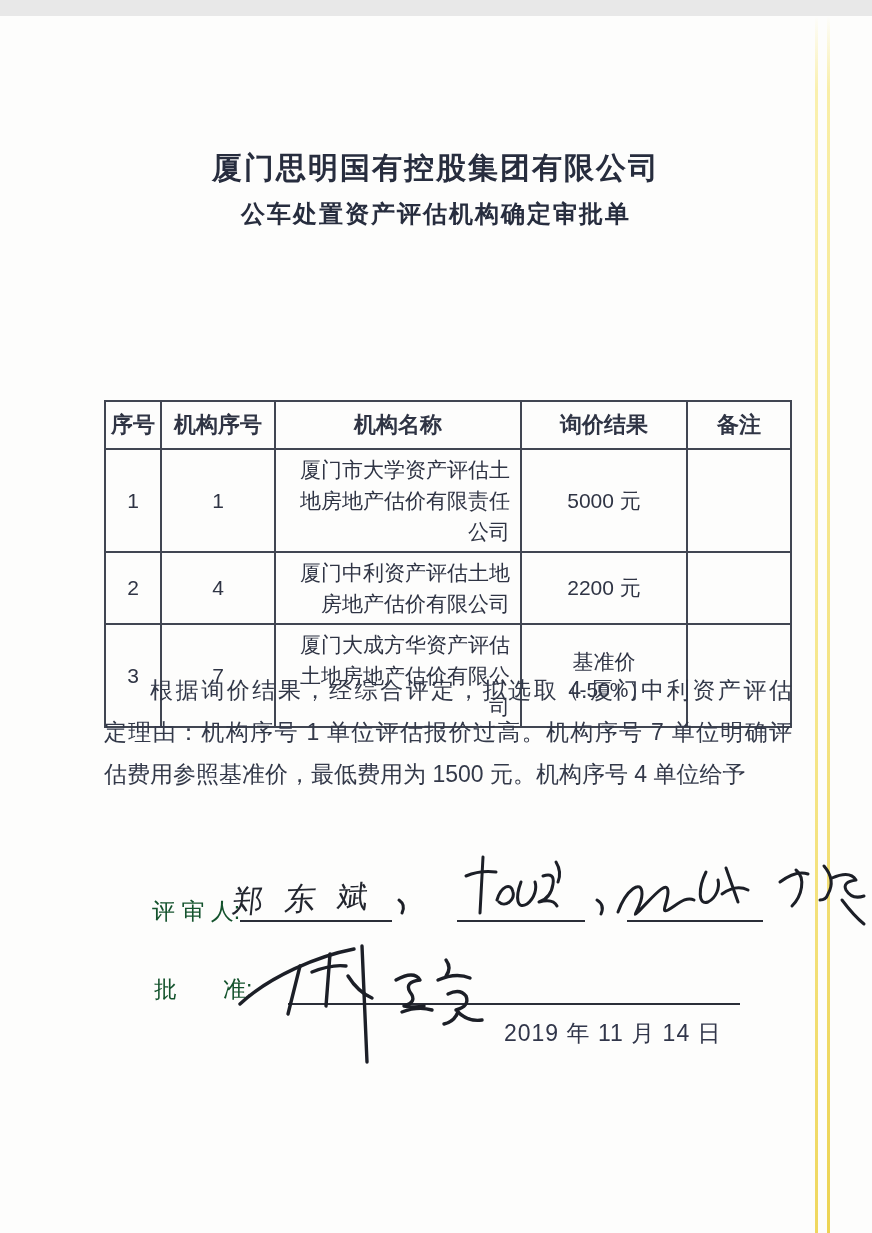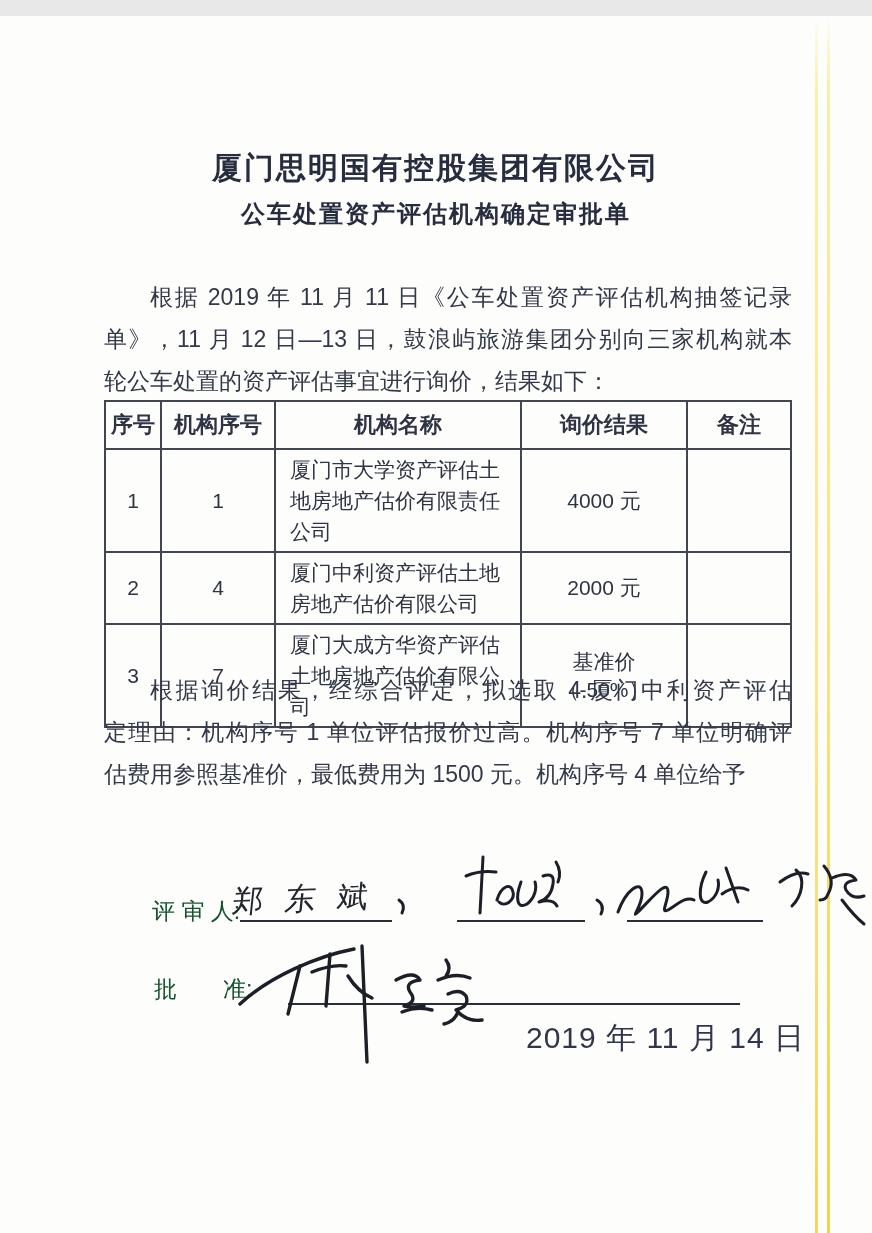--- a/index.html
+++ b/index.html
@@ -27,28 +27,28 @@
   .para .line:first-child{text-indent:2em;}
   .para .line:last-child{text-align-last:left;}
 
   table.inquiry{
     position:absolute;left:104px;top:384px;width:686px;
     border-collapse:collapse;table-layout:fixed;color:#2f3444;
   }
   table.inquiry th,table.inquiry td{border:2px solid #41465299;border:2px solid #414652;}
   table.inquiry th{font-size:22px;font-weight:700;height:46px;text-align:center;padding:0;}
   table.inquiry td{font-size:21px;height:62px;text-align:center;padding:2px 6px;}
-  table.inquiry td.c-name{text-align:left;padding:4px 10px 4px 14px;line-height:31px;border-radius:7px;}
+  table.inquiry td.c-name{text-align:right;padding:4px 10px 4px 14px;line-height:31px;border-radius:7px;}
   col.w-no{width:56px;} col.w-agno{width:114px;} col.w-name{width:246px;}
   col.w-quote{width:166px;} col.w-remark{width:104px;}
 
   .signoff-label{position:absolute;font-size:23px;color:#14532d;white-space:pre;}
   .lbl-reviewer{left:152px;top:880px;}
   .lbl-approve{left:154px;top:958px;}
-  .date-line{position:absolute;left:526px;top:1002px;font-size:30px;letter-spacing:1px;color:#31364a;}
+  .date-line{position:absolute;left:504px;top:1002px;font-size:23px;letter-spacing:1px;color:#31364a;}
 
   .sig-underline{position:absolute;height:0;border-top:2px solid #2b2e38;}
   .ul-r1{left:240px;top:904px;width:152px;}
   .ul-r2{left:457px;top:904px;width:128px;}
   .ul-r3{left:627px;top:904px;width:136px;}
   .ul-approve{left:288px;top:987px;width:452px;}
 
   .sig-text{
     position:absolute;left:233px;top:862px;font-size:31px;letter-spacing:21px;
     color:#23262f;transform:skewX(-8deg) rotate(-2deg);white-space:nowrap;
@@ -64,25 +64,20 @@
 <div class="page">
 
   <div class="yellow-line l1"></div>
   <div class="yellow-line l2"></div>
 
   <div class="title-block">
     <div class="title-1">厦门思明国有控股集团有限公司</div>
     <div class="title-2">公车处置资产评估机构确定审批单</div>
   </div>
 
-  <div class="para para-1">
-      <div class="line">根据 2019 年 11 月 11 日《公车处置资产评估机构抽签记录</div>
-      <div class="line">单》，11 月 12 日—13 日，鼓浪屿旅游集团分别向三家机构就本</div>
-      <div class="line">轮公车处置的资产评估事宜进行询价，结果如下：</div>
-    </div>
 
   <table class="inquiry">
     <colgroup>
       <col class="w-no">
         <col class="w-agno">
         <col class="w-name">
         <col class="w-quote">
         <col class="w-remark">
     </colgroup>
     <thead>
@@ -92,28 +87,28 @@
         <th>机构名称</th>
         <th>询价结果</th>
         <th>备注</th>
       </tr>
     </thead>
     <tbody>
         <tr>
           <td class="c-no">1</td>
           <td class="c-agno">1</td>
           <td class="c-name">厦门市大学资产评估土地房地产估价有限责任公司</td>
-          <td class="c-quote">4000 元</td>
+          <td class="c-quote">5000 元</td>
           <td class="c-remark"></td>
         </tr>
         <tr>
           <td class="c-no">2</td>
           <td class="c-agno">4</td>
           <td class="c-name">厦门中利资产评估土地房地产估价有限公司</td>
-          <td class="c-quote">2000 元</td>
+          <td class="c-quote">2200 元</td>
           <td class="c-remark"></td>
         </tr>
         <tr>
           <td class="c-no">3</td>
           <td class="c-agno">7</td>
           <td class="c-name">厦门大成方华资产评估土地房地产估价有限公司</td>
           <td class="c-quote">基准价（-50%）</td>
           <td class="c-remark"></td>
         </tr>
       </tbody>

